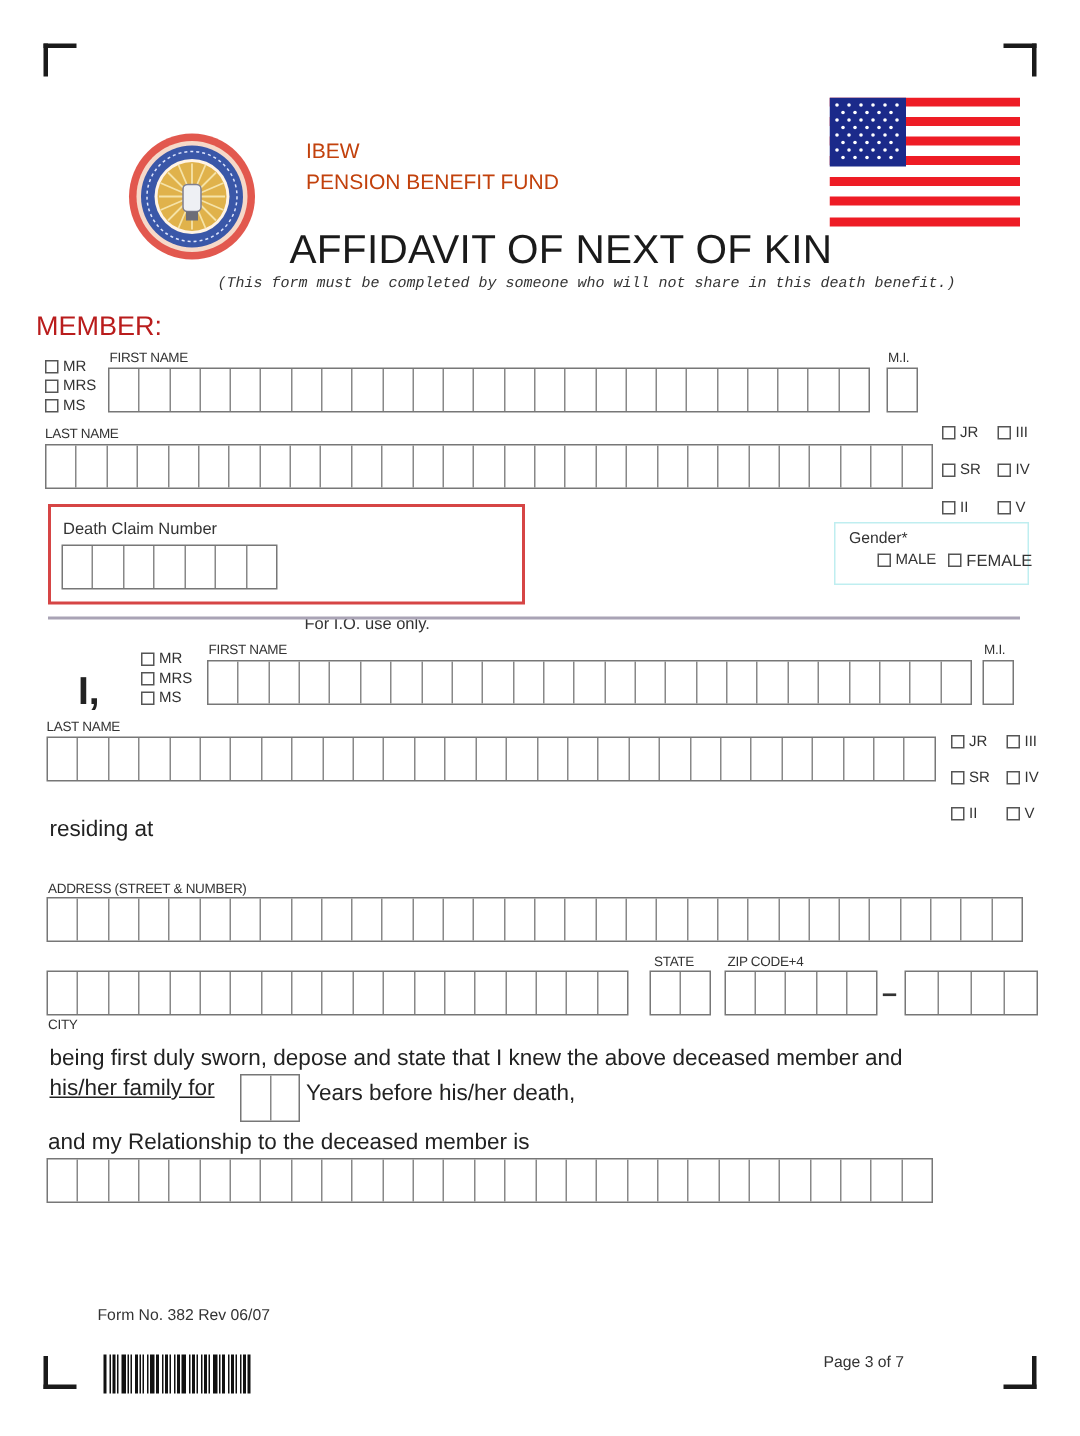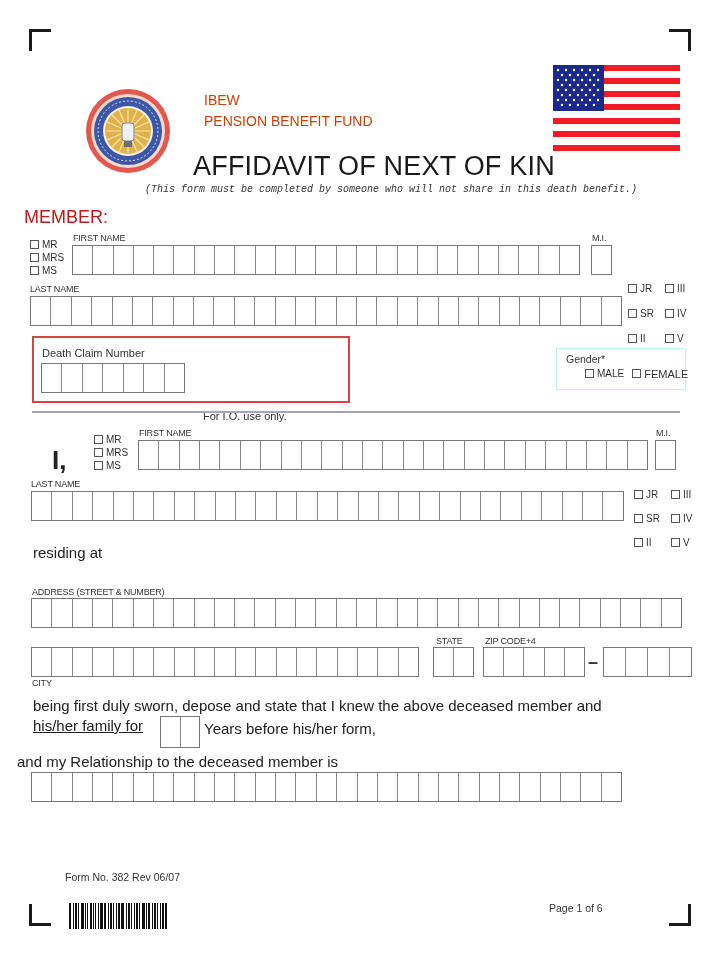--- a/index.html
+++ b/index.html
@@ -463,23 +463,23 @@
     <div class="cell"></div>
     <div class="cell"></div>
   </div>
 
 <div class="abs txt" style="left:33px; top:697px;">being first duly sworn, depose and state that I knew the above deceased member and</div>
 <div class="abs txt" style="left:33px; top:717px;text-decoration:underline;">his/her family for</div>
 <div class="cells" style="left:160px; top:716px; width:40px; height:32px;">
     <div class="cell"></div>
     <div class="cell"></div>
   </div>
-<div class="abs txt" style="left:204px; top:720px;">Years before his/her form,</div>
-
-<div class="abs txt" style="left:17px; top:753px;">and my Relationship to the deceased member is</div>
+<div class="abs txt" style="left:204px; top:720px;">Years before his/her death,</div>
+
+<div class="abs txt" style="left:32px; top:753px;">and my Relationship to the deceased member is</div>
 <div class="cells" style="left:31px; top:772px; width:591px; height:30px;">
     <div class="cell"></div>
     <div class="cell"></div>
     <div class="cell"></div>
     <div class="cell"></div>
     <div class="cell"></div>
     <div class="cell"></div>
     <div class="cell"></div>
     <div class="cell"></div>
     <div class="cell"></div>
@@ -535,13 +535,13 @@
     <span style="width: 3px; margin-right: 1px;"></span>
     <span style="width: 1px; margin-right: 1px;"></span>
     <span style="width: 2px; margin-right: 2px;"></span>
     <span style="width: 1px; margin-right: 1px;"></span>
     <span style="width: 2px; margin-right: 1px;"></span>
     <span style="width: 1px; margin-right: 2px;"></span>
     <span style="width: 1px; margin-right: 1px;"></span>
     <span style="width: 2px; margin-right: 1px;"></span>
     <span style="width: 2px; margin-right: 2px;"></span>
   </div>
-<div class="abs" style="left:549px; top:902px; font-size:10.5px; color:#333;">Page 1 of 6</div>
+<div class="abs" style="left:549px; top:902px; font-size:10.5px; color:#333;">Page 3 of 7</div>
 
 </body></html>

